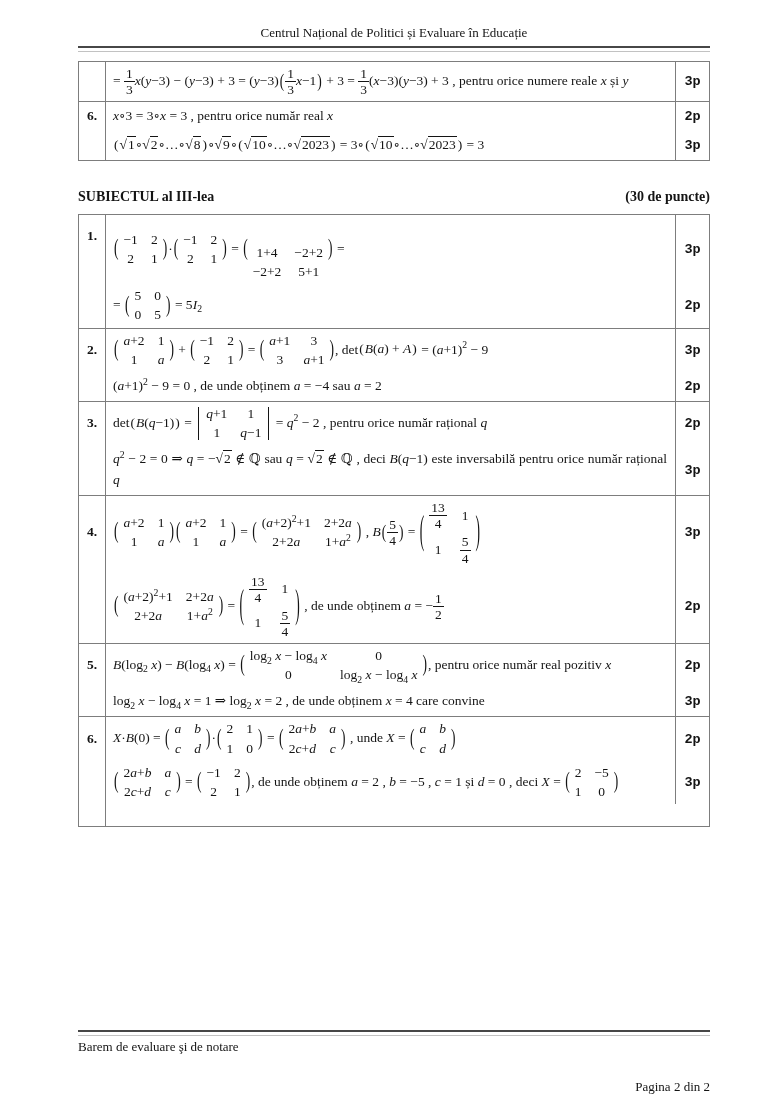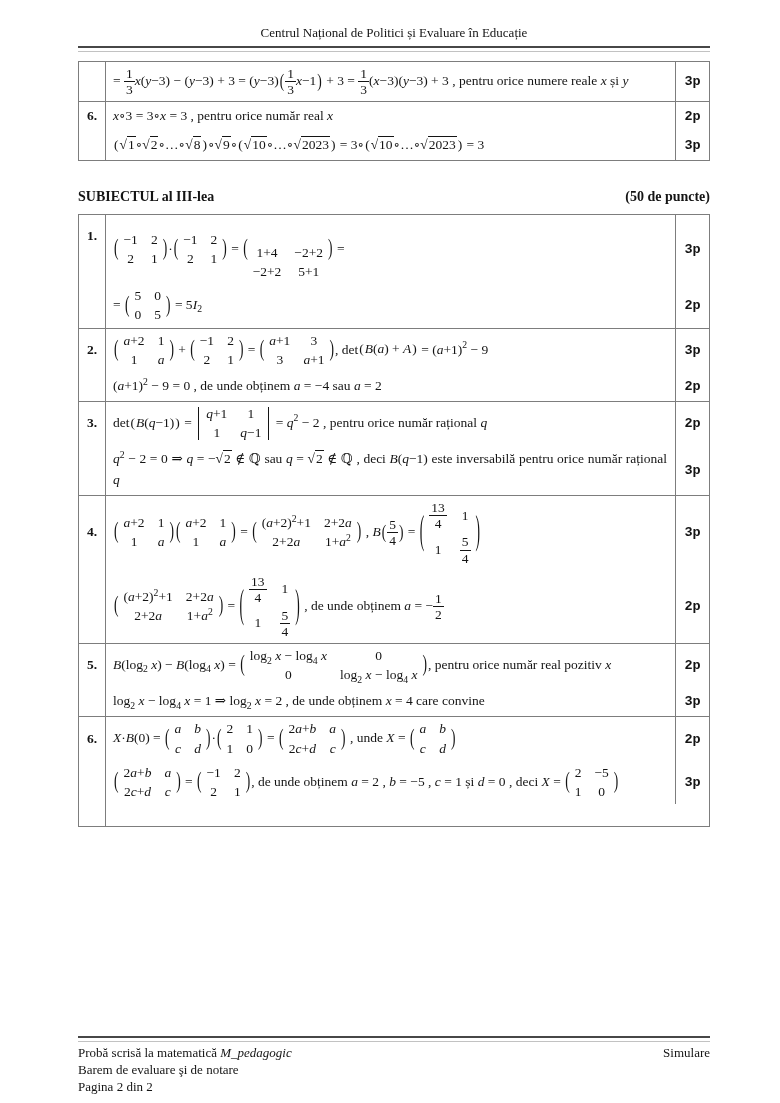--- a/index.html
+++ b/index.html
@@ -34,21 +34,21 @@
   .grp{display:inline-flex;align-items:center;vertical-align:middle;white-space:nowrap;}
   .gc{display:inline-block;}
   .bp{display:inline-block;transform-origin:50% 50%;padding:0 1px;}
   .mtx{display:inline-grid;justify-items:center;align-items:center;column-gap:13px;row-gap:3px;padding:0 4px;line-height:1.2;}
   .mc{white-space:nowrap;text-align:center;}
   .dbar{align-self:stretch;border-left:1px solid currentColor;width:0;margin:1px 3px;}
   
   .doc-footer{position:absolute;left:78px;right:70px;bottom:8px;font-size:13px;line-height:1.32;}
   .f-rule{height:3px;border-top:2px solid #474747;border-bottom:1px solid #c2c2c2;margin-bottom:2px;}
   .f-row{display:flex;justify-content:space-between;}
-  .f-center{text-align:left;}
+  .f-center{text-align:right;margin-top:23px;}
 </style>
 </head>
 <body>
 
 <div class="page">
 
   <div class="doc-header">
     <div>Centrul Național de Politici și Evaluare în Educație</div>
   </div>
   <div class="rule"></div>
@@ -98,21 +98,21 @@
                 <span class="bp">)</span>
               </span> = 3</div>
             <div class="ppts">3p</div>
           </div>
         </div>
       </div>
     </div>
 
   <div class="section-heading">
     <span>SUBIECTUL al III-lea</span>
-    <span>(50 de puncte)</span>
+    <span>(30 de puncte)</span>
   </div>
 
   <div class="barem" id="t2">
       <div class="prow">
         <div class="pnum" style="padding-top: 13.1875px;">1.</div>
         <div class="pbody">
           <div class="pline">
             <div class="pmath"><span class="grp">
                 <span class="bp" style="transform: scaleY(1.64);">(</span>
                 <span class="mtx" style="grid-template-columns: repeat(2, auto);">
@@ -412,21 +412,17 @@
                 <span class="bp" style="transform: scaleY(1.64);">)</span>
               </span></div>
             <div class="ppts">3p</div>
           </div>
         </div>
       </div>
     </div>
 
   <div class="doc-footer">
     <div class="f-rule"></div>
-    <div class="f-row">
-      <span>Probă scrisă la matematică <span class="it">M_pedagogic</span></span>
-      <span>Simulare</span>
-    </div>
     <div>Barem de evaluare şi de notare</div>
     <div class="f-center">Pagina 2 din 2</div>
   </div>
 
 </div>
 
 </body></html>

